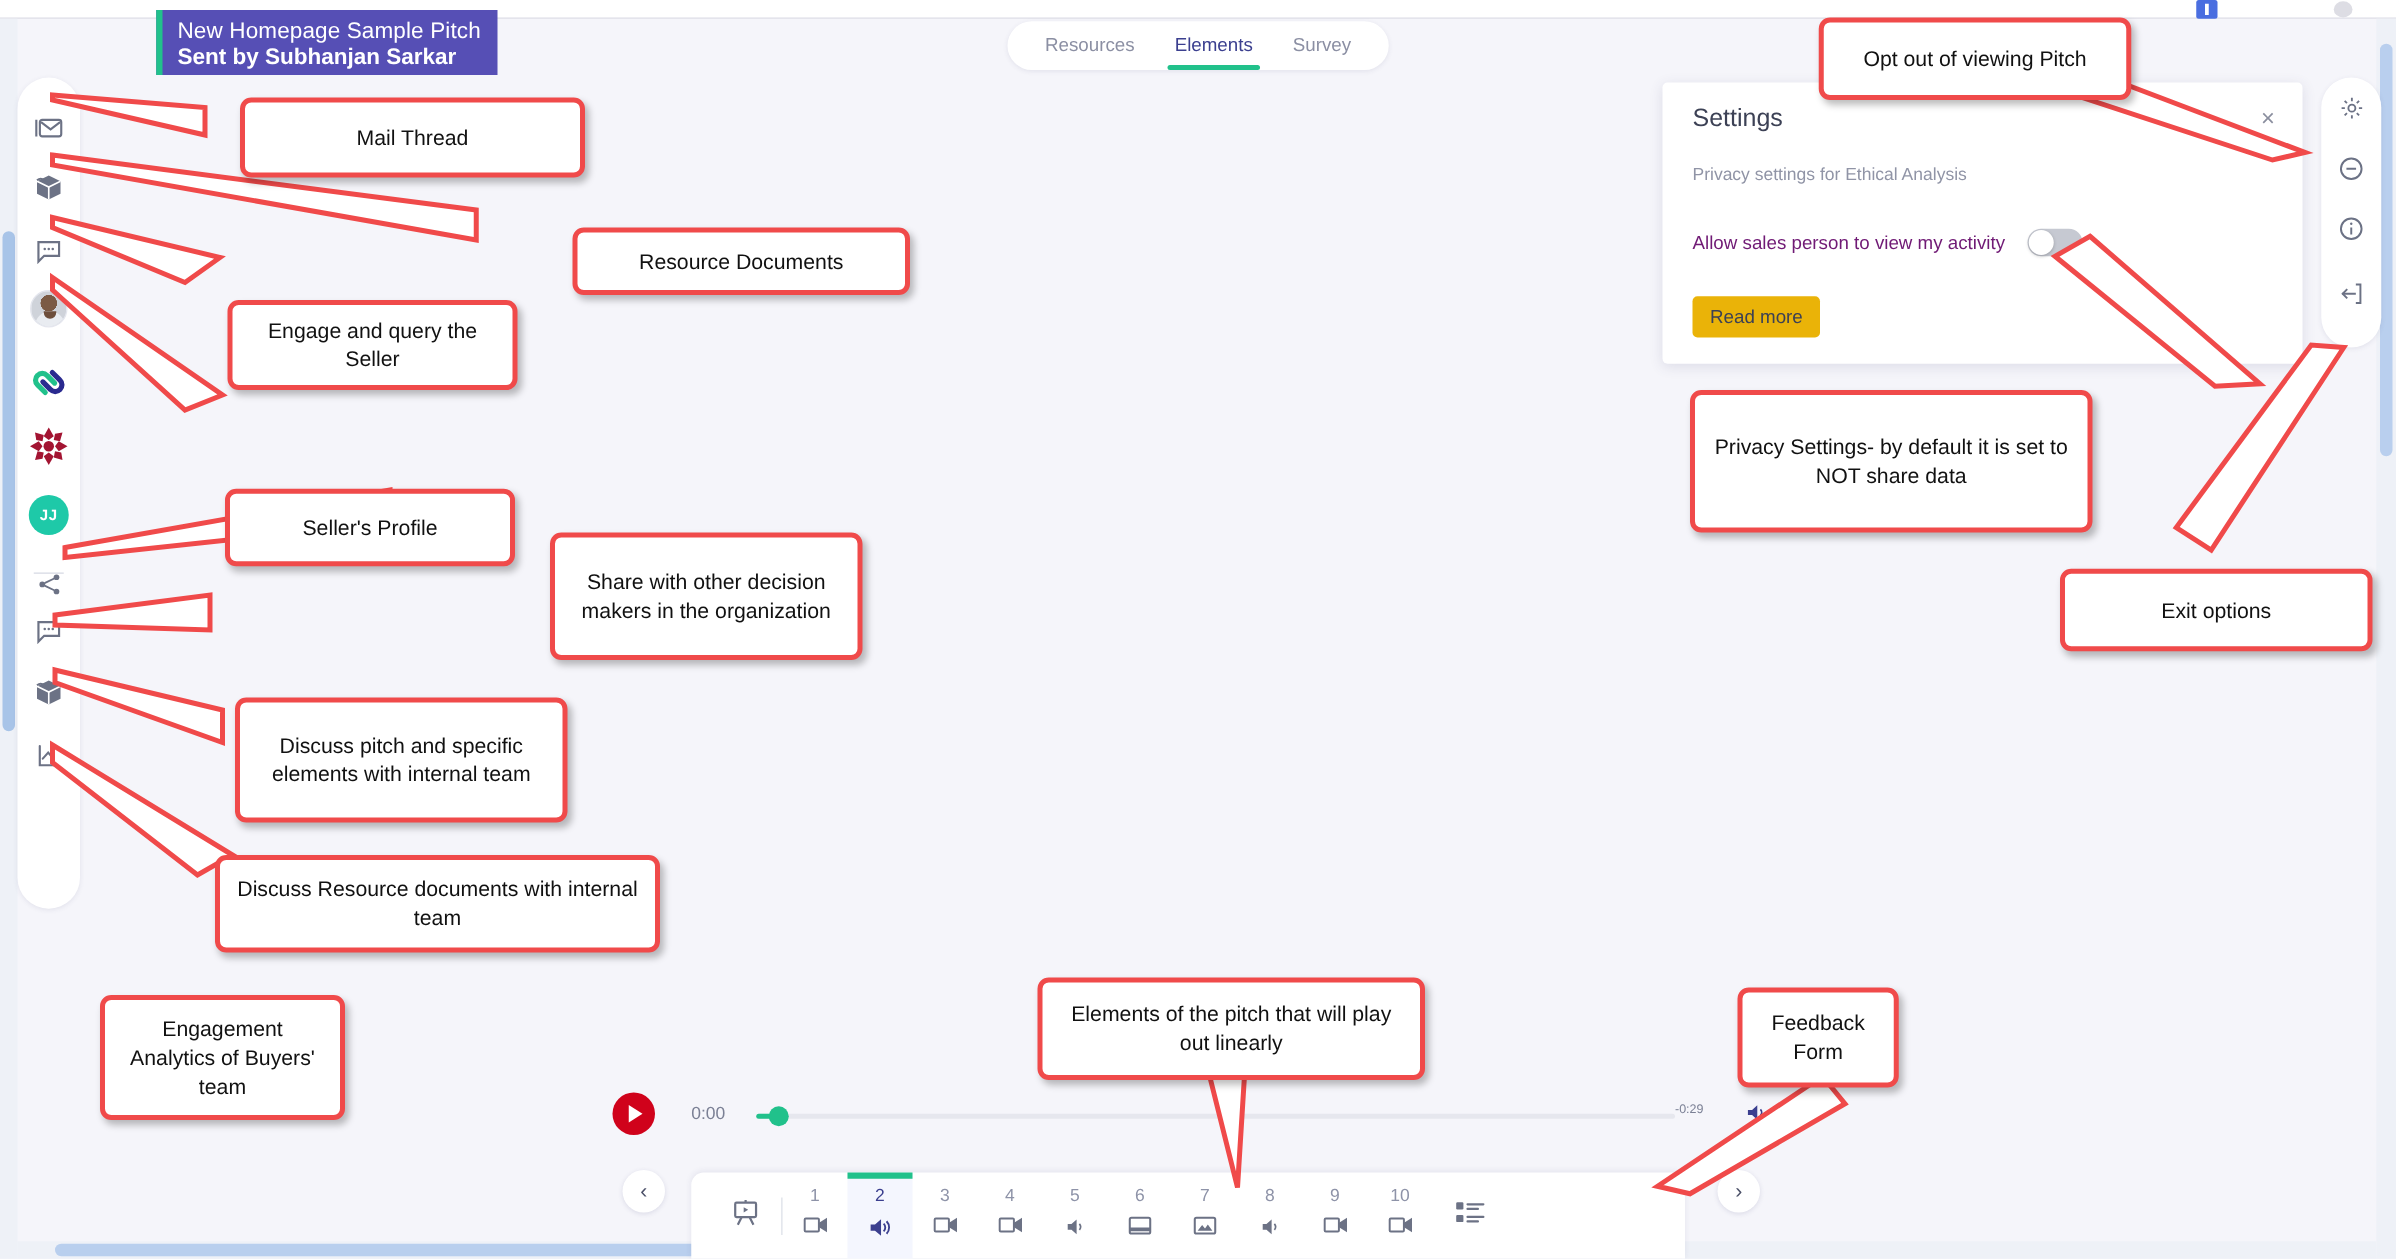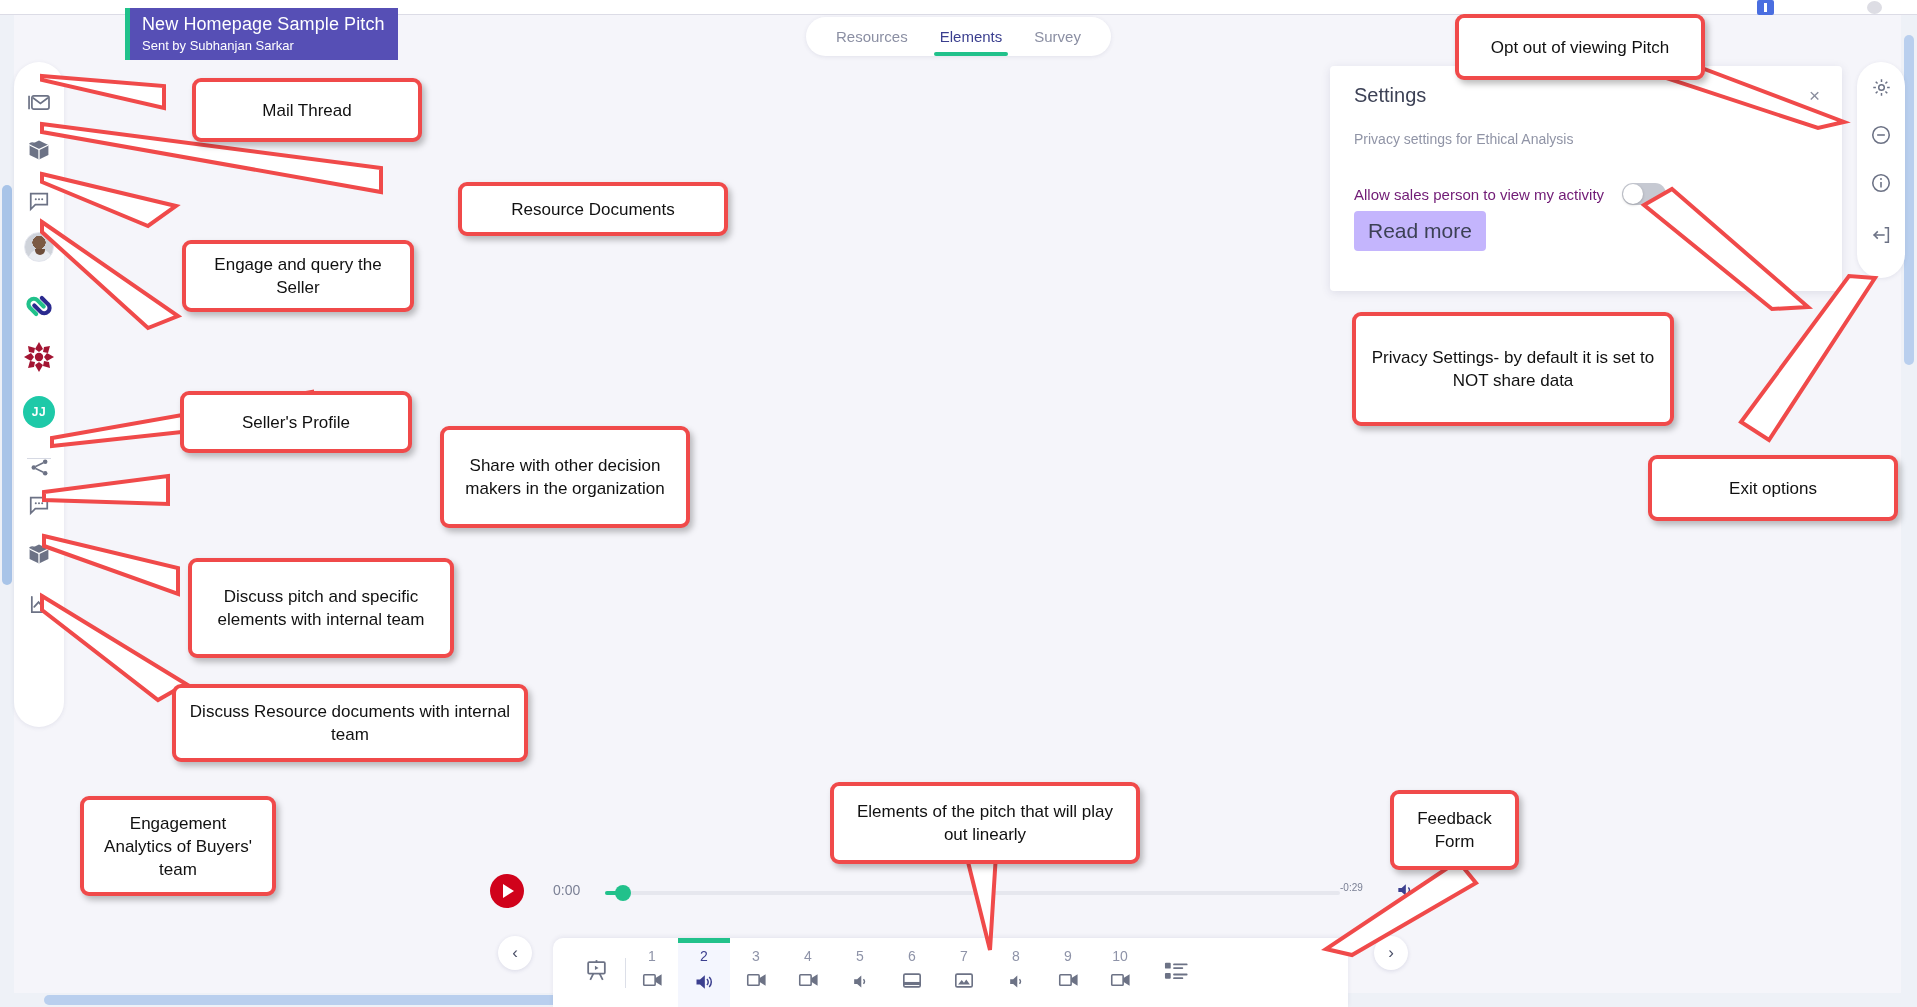--- a/index.html
+++ b/index.html
@@ -57,21 +57,21 @@
 
   
   .pitch-banner {
     position: absolute; left: 125px; top: 8px;
     width: 273px; height: 52px;
     background: #564fb5; color: #fff;
     padding: 5px 10px 5px 12px;
     border-left: 5px solid #21c18b;
   }
   .pitch-banner .title { font-size: 18px; font-weight: 400; line-height: 23px; letter-spacing: .1px; }
-  .pitch-banner .subtitle { font-size: 13px; font-weight: 400; line-height: 19px; }
+  .pitch-banner .subtitle { font-size: 18px; font-weight: 700; line-height: 19px; }
 
   
   .left-rail {
     position: absolute; left: 14px; top: 62px;
     width: 50px; height: 665px;
     background: #ffffff; border-radius: 26px;
     box-shadow: 0 1px 4px rgba(60,60,110,.10);
   }
   .rail-item {
     position: absolute; left: 0; width: 50px; height: 50px;
@@ -140,22 +140,22 @@
   .settings-row-label { font-size: 15px; color: #701a75; }
   .toggle {
     margin-left: 18px; width: 44px; height: 22px; border-radius: 11px;
     background: #c6c9d2; position: relative;
   }
   .toggle .knob {
     position: absolute; left: 1px; top: 1px; width: 20px; height: 20px;
     border-radius: 50%; background: #fff; box-shadow: 0 1px 3px rgba(0,0,0,.22);
   }
   .read-more {
-    display: inline-block; margin-top: 6px; padding: 8px 14px;
-    background: #c4b5fd; border-radius: 4px; font-size: 21px; color: #3c4155;
+    display: inline-block; margin-top: 32px; padding: 8px 14px;
+    background: #eab308; border-radius: 4px; font-size: 15px; color: #3c4155;
   }
 
   
   .right-rail {
     position: absolute; left: 1857px; top: 62px;
     width: 48px; height: 216px;
     background: #ffffff; border-radius: 24px;
     box-shadow: 0 1px 4px rgba(60,60,110,.10);
   }
   .rrail-item {
@@ -662,21 +662,21 @@
         <path d="M26 4 L50 100 L56 4 Z" fill="#fff" stroke="#f04a4a" stroke-width="4"></path>
       </svg>
   </div>
 
   <div class="pointer" style="left:1300px; top:855px; width:180px; height:110px;">
     <svg width="180" height="110">
         <path d="M158 6 L26 94 L52 100 L176 28 Z" fill="#fff" stroke="#f04a4a" stroke-width="4"></path>
       </svg>
   </div>
 
-  <div class="callout" style="left:192px; top:78px; width:230px; height:64px;">Mail Thread</div>
+  <div class="callout" style="left:192px; top:78px; width:276px; height:64px;">Mail Thread</div>
 
   <div class="callout" style="left:458px; top:182px; width:270px; height:54px;">Resource Documents</div>
 
   <div class="callout" style="left:182px; top:240px; width:232px; height:72px;">Engage and query the Seller</div>
 
   <div class="callout" style="left:180px; top:391px; width:232px; height:62px;">Seller's Profile</div>
 
   <div class="callout" style="left:440px; top:426px; width:250px; height:102px;">Share with other decision makers in the organization</div>
 
   <div class="callout" style="left:188px; top:558px; width:266px; height:100px;">Discuss pitch and specific elements with internal team</div>

